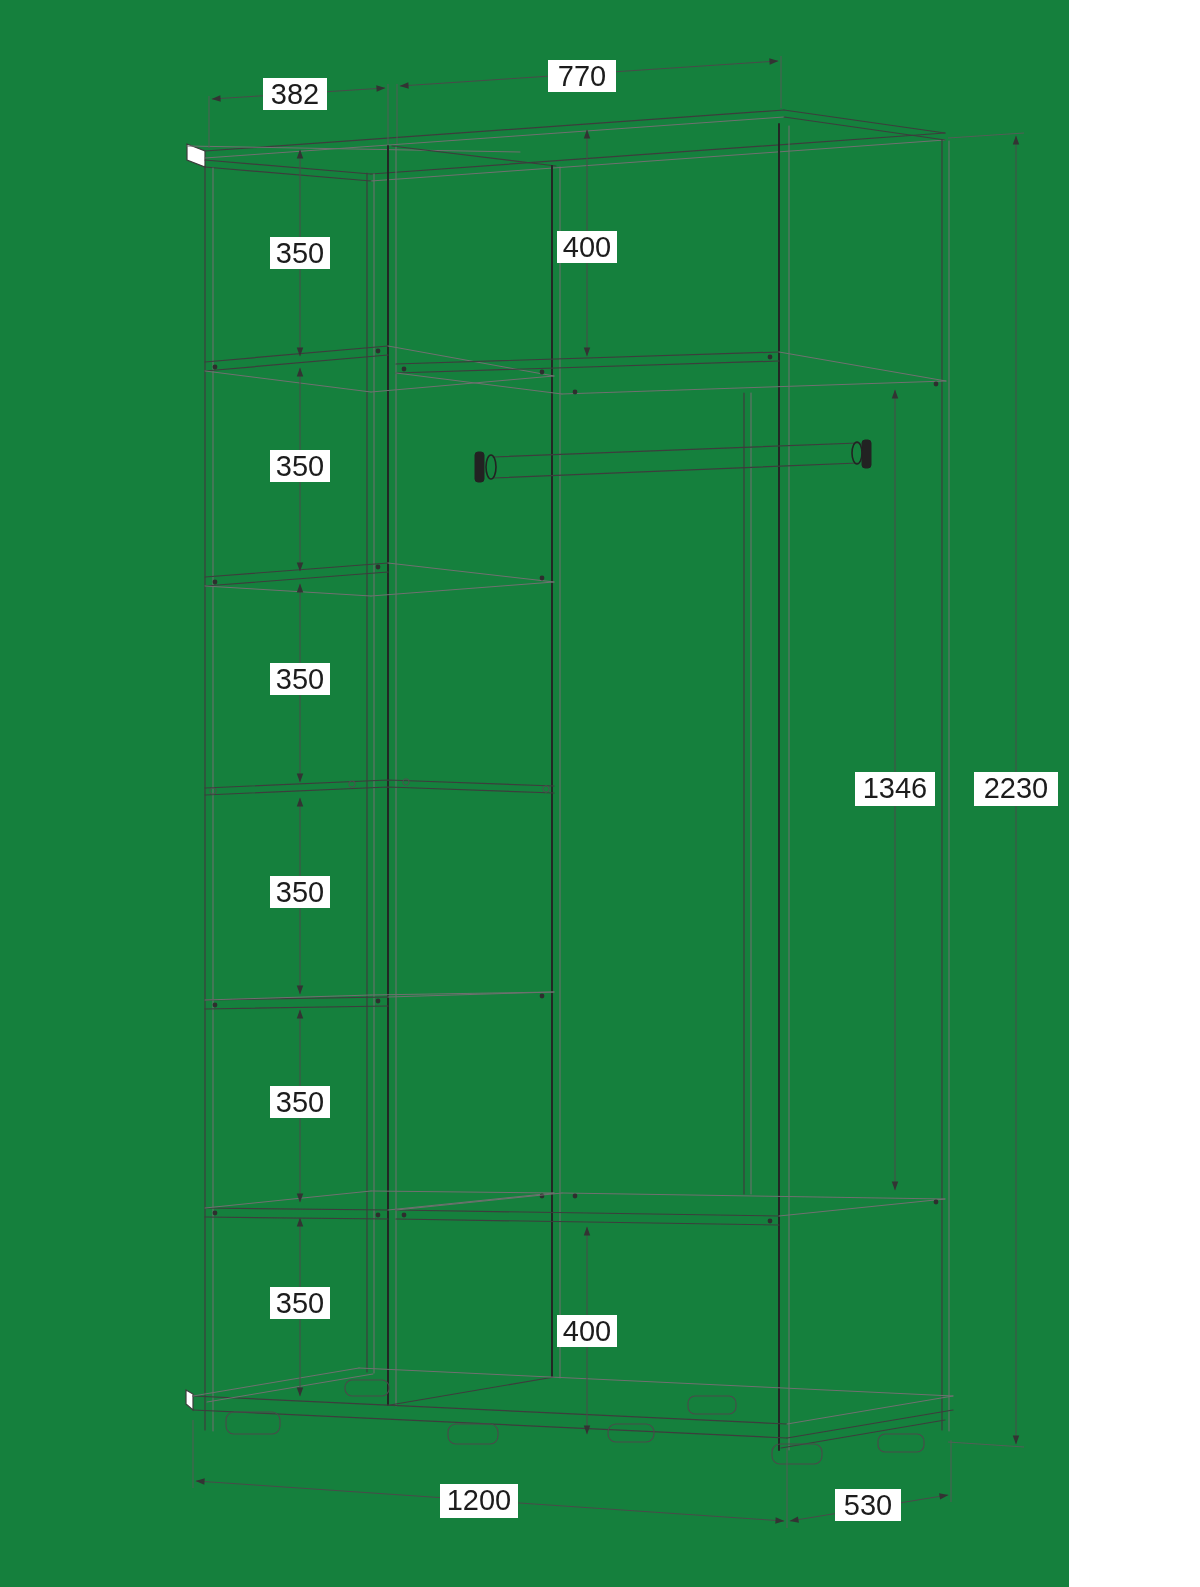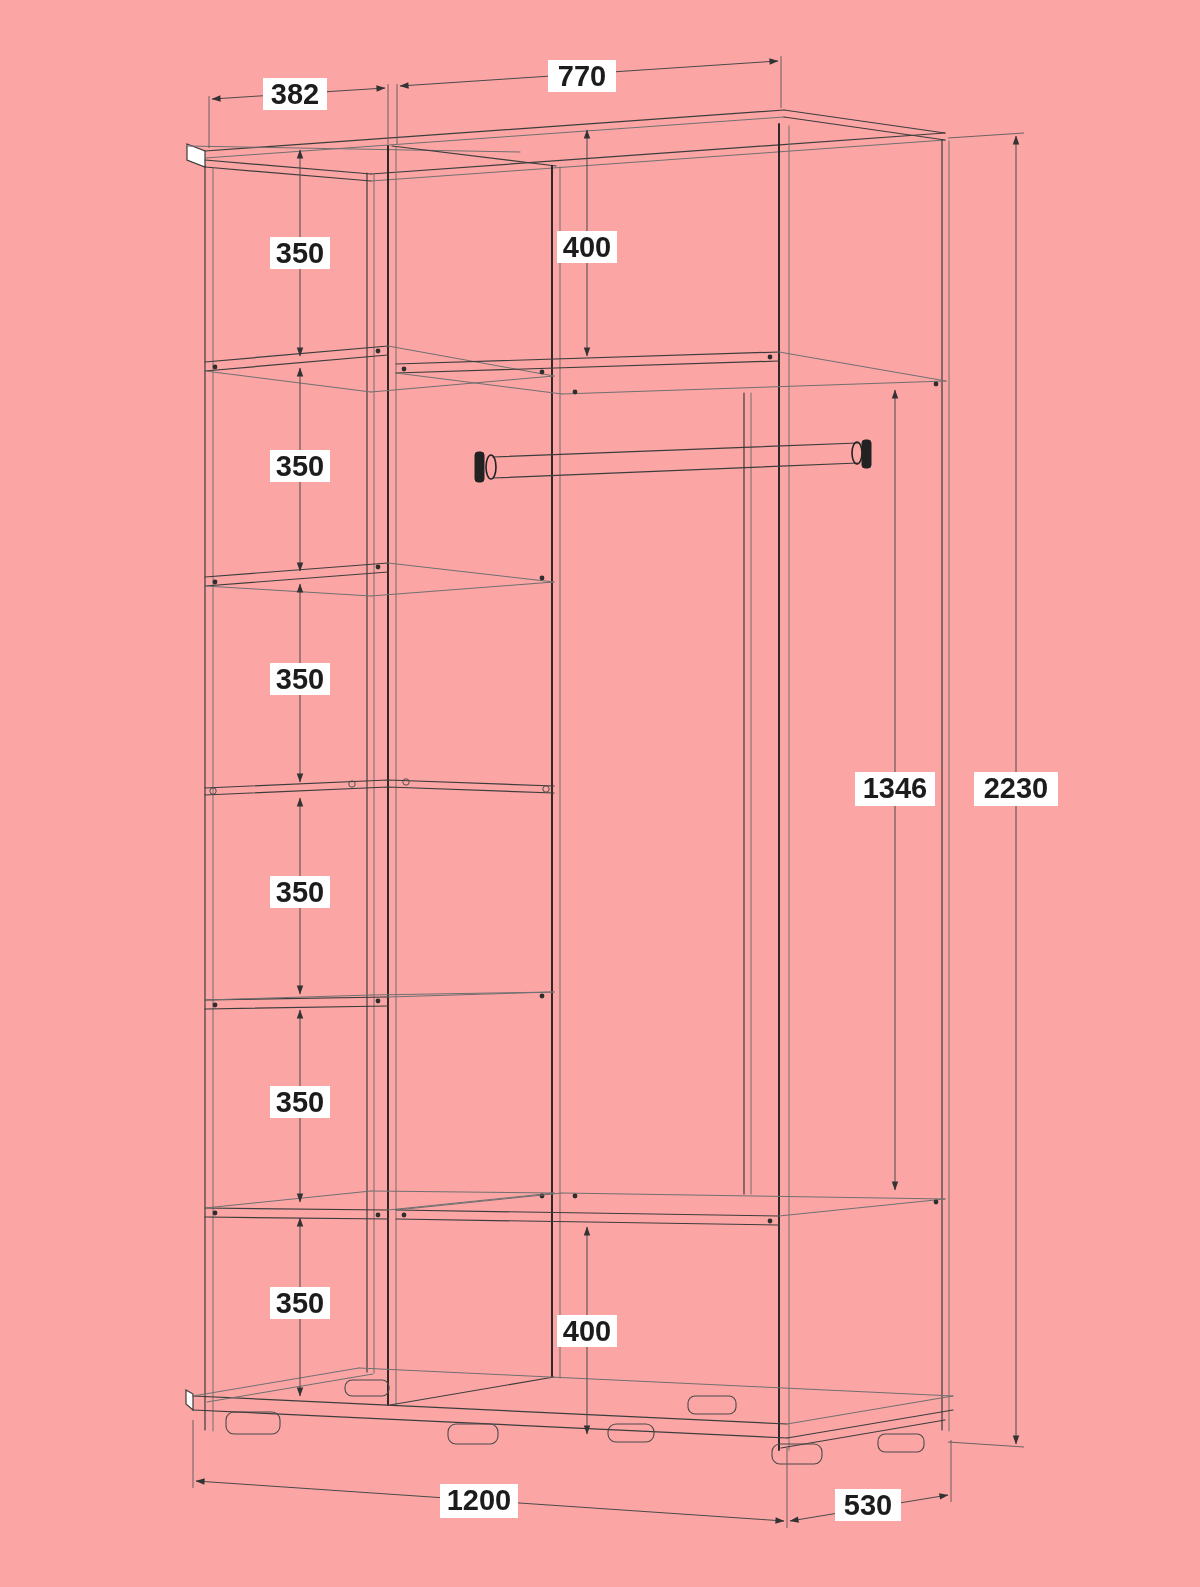--- a/index.html
+++ b/index.html
@@ -1,16 +1,16 @@
 <!DOCTYPE html>
 <html><head>
 <meta charset="utf-8">
 <style>
   html,body{margin:0;padding:0;background:#ffffff;}
-  .stage{width:1200px;height:1587px;position:relative;background:#fca5a5;font-family:"Liberation Sans",sans-serif;font-weight:bold;}
+  .stage{width:1069px;height:1587px;position:relative;background:#15803d;font-family:"Liberation Sans",sans-serif;}
   svg{display:block}
   .ln  {stroke:#3d3d3d;stroke-width:1.2;fill:none;stroke-linecap:round;}
   .ln2 {stroke:#707070;stroke-width:1;fill:none;stroke-linecap:round;}
   .hv  {stroke:#232323;stroke-width:1.9;fill:none;stroke-linecap:round;}
   .dim {stroke:#4a4a4a;stroke-width:1;fill:none;}
   .ext {stroke:#5a5a5a;stroke-width:0.9;fill:none;}
   .dot {fill:#2e2e2e;stroke:none;}
   .hole{fill:none;stroke:#4f4f4f;stroke-width:1;}
   .cap {fill:#ffffff;stroke:#3d3d3d;stroke-width:1.2;}
   .rodcap{fill:#222;stroke:#222;}

